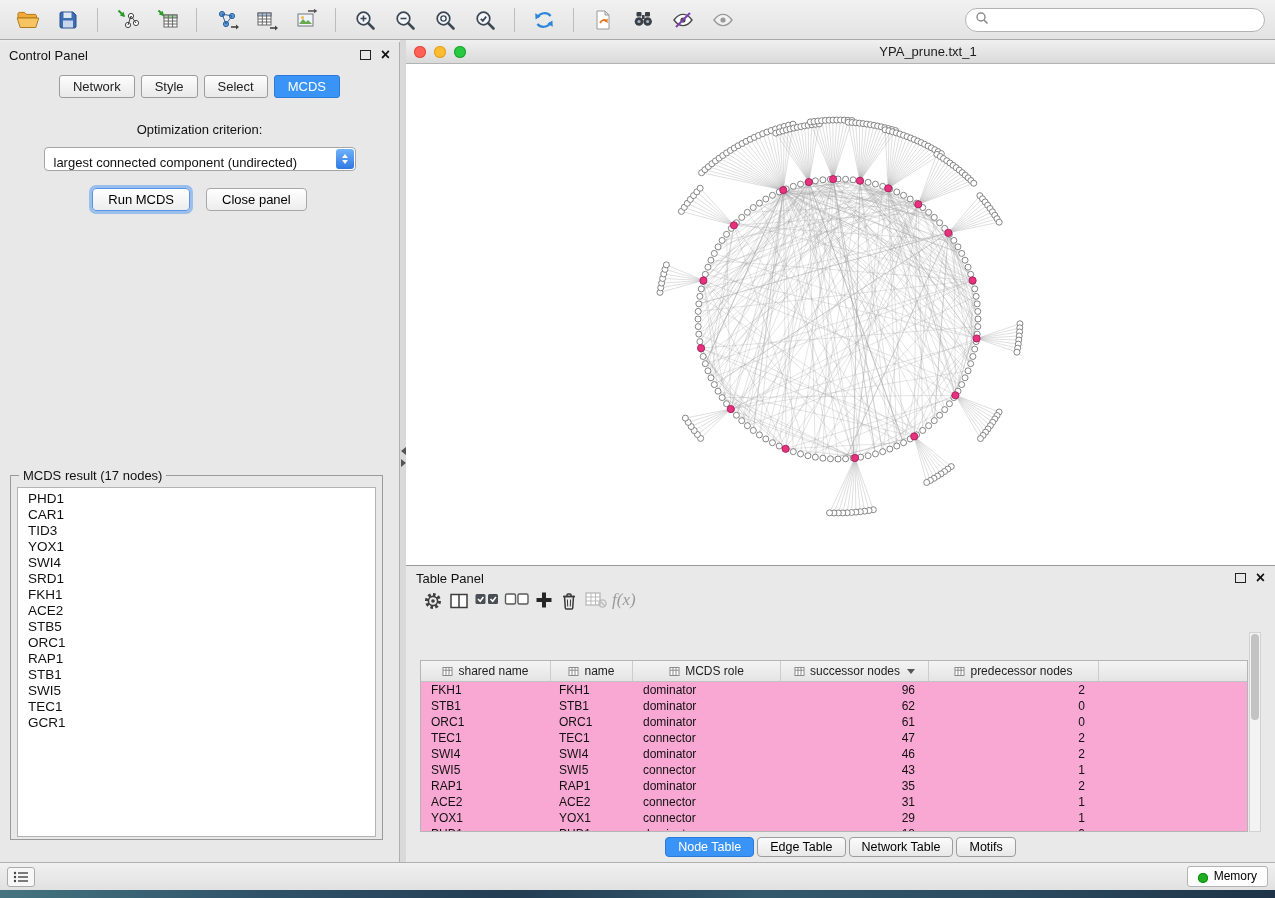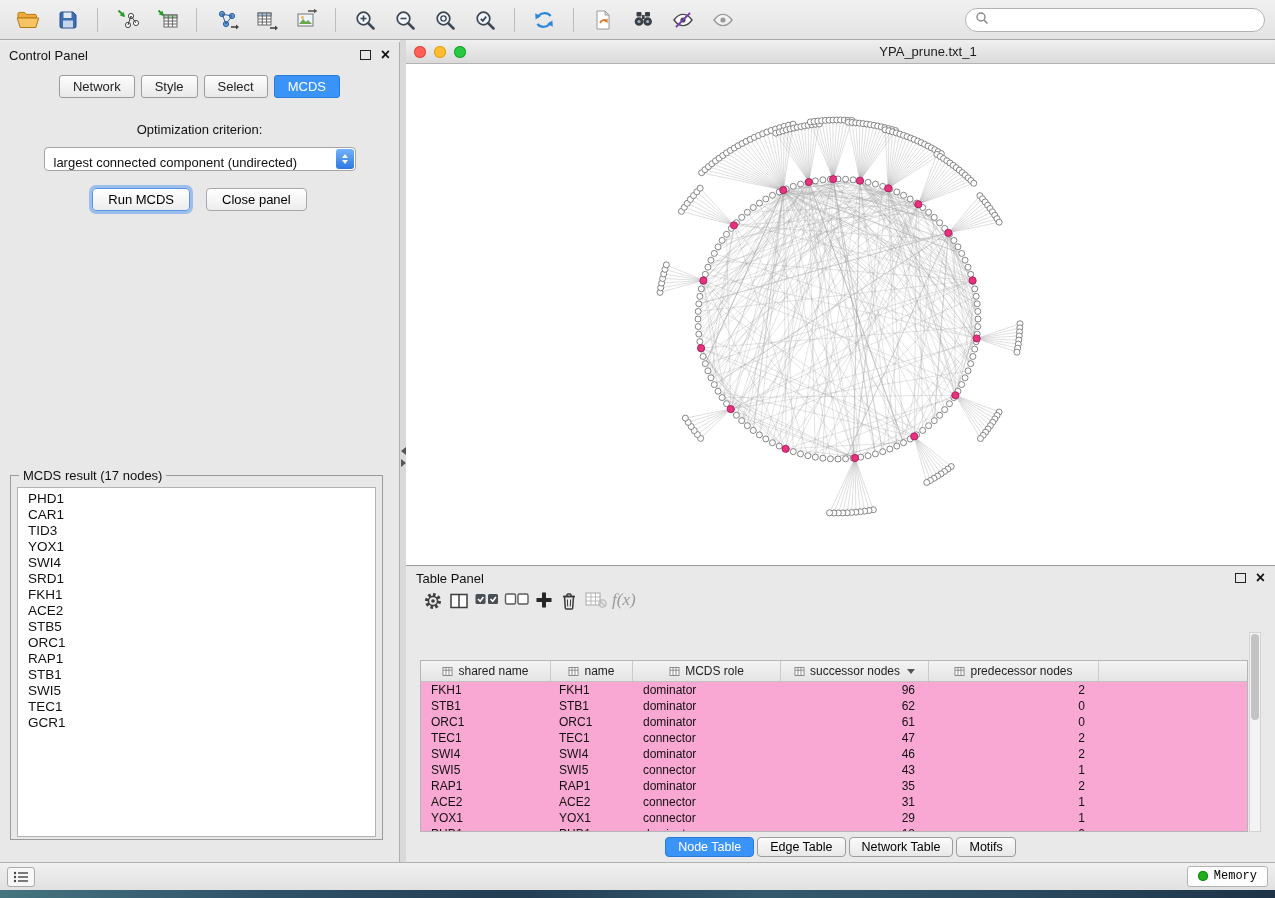--- a/index.html
+++ b/index.html
@@ -107,22 +107,22 @@
   .tp-tab { font-size:12.5px; padding:2px 12px; border:1px solid #9c9c9c; border-radius:4px;
     background:linear-gradient(#fbfbfb,#e8e8e8); cursor:default; }
   .tp-tab.active { background:#3a94f7; border-color:#2b79d8; color:#fff; }
 
   
   .statusbar { position:absolute; left:0; right:0; top:862px; height:28px;
     background:linear-gradient(#f0f0f0,#e1e1e1); border-top:1px solid #b0b0b0;
     display:flex; align-items:center; padding:0 7px; }
   .menu-btn { width:28px; height:20px; border:1px solid #ababab; background:#f7f7f7; border-radius:3px;
     display:flex; align-items:center; justify-content:center; padding:0; }
-  .memory-btn { margin-left:auto; display:flex; align-items:center; gap:6px; border:1px solid #b3b3b3;
-    background:#fdfdfd; border-radius:3px; padding:2px 10px 3px; font-size:12px;font-family:Liberation Mono, monospace; }
+  .memory-btn { margin-left:auto; display:flex; align-items:flex-end; gap:6px; border:1px solid #b3b3b3;
+    background:#fdfdfd; border-radius:3px; padding:2px 10px 3px; font-size:12px; }
   .mem-dot { width:10px; height:10px; border-radius:50%; background:#1fae1f; box-shadow:inset 0 0 0 1px #128a12; }
 
   .wallpaper { position:absolute; left:0; right:0; top:890px; height:8px;
     background:linear-gradient(90deg,#45747f,#30536a,#233d53,#34596c,#2b4a5f,#1e3347); }
 </style>
 </head>
 <body>
 
 <div class="app">
 

